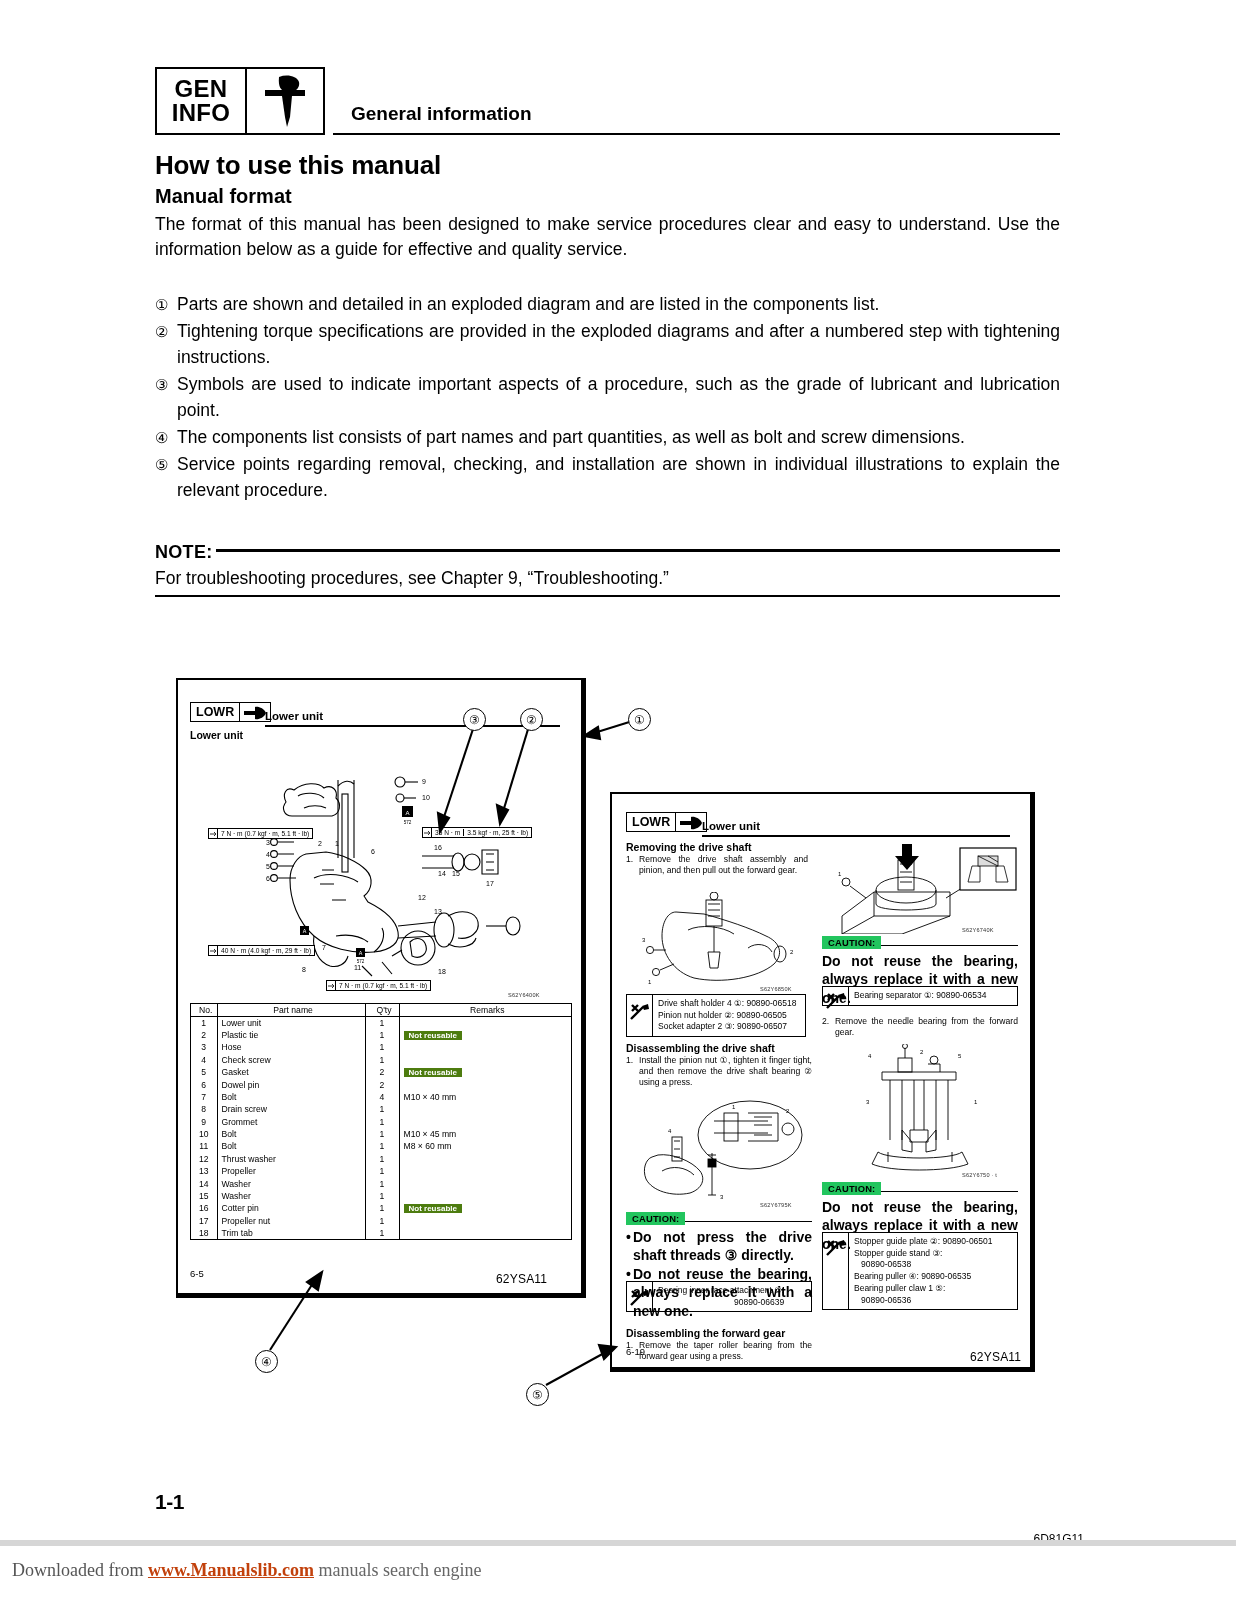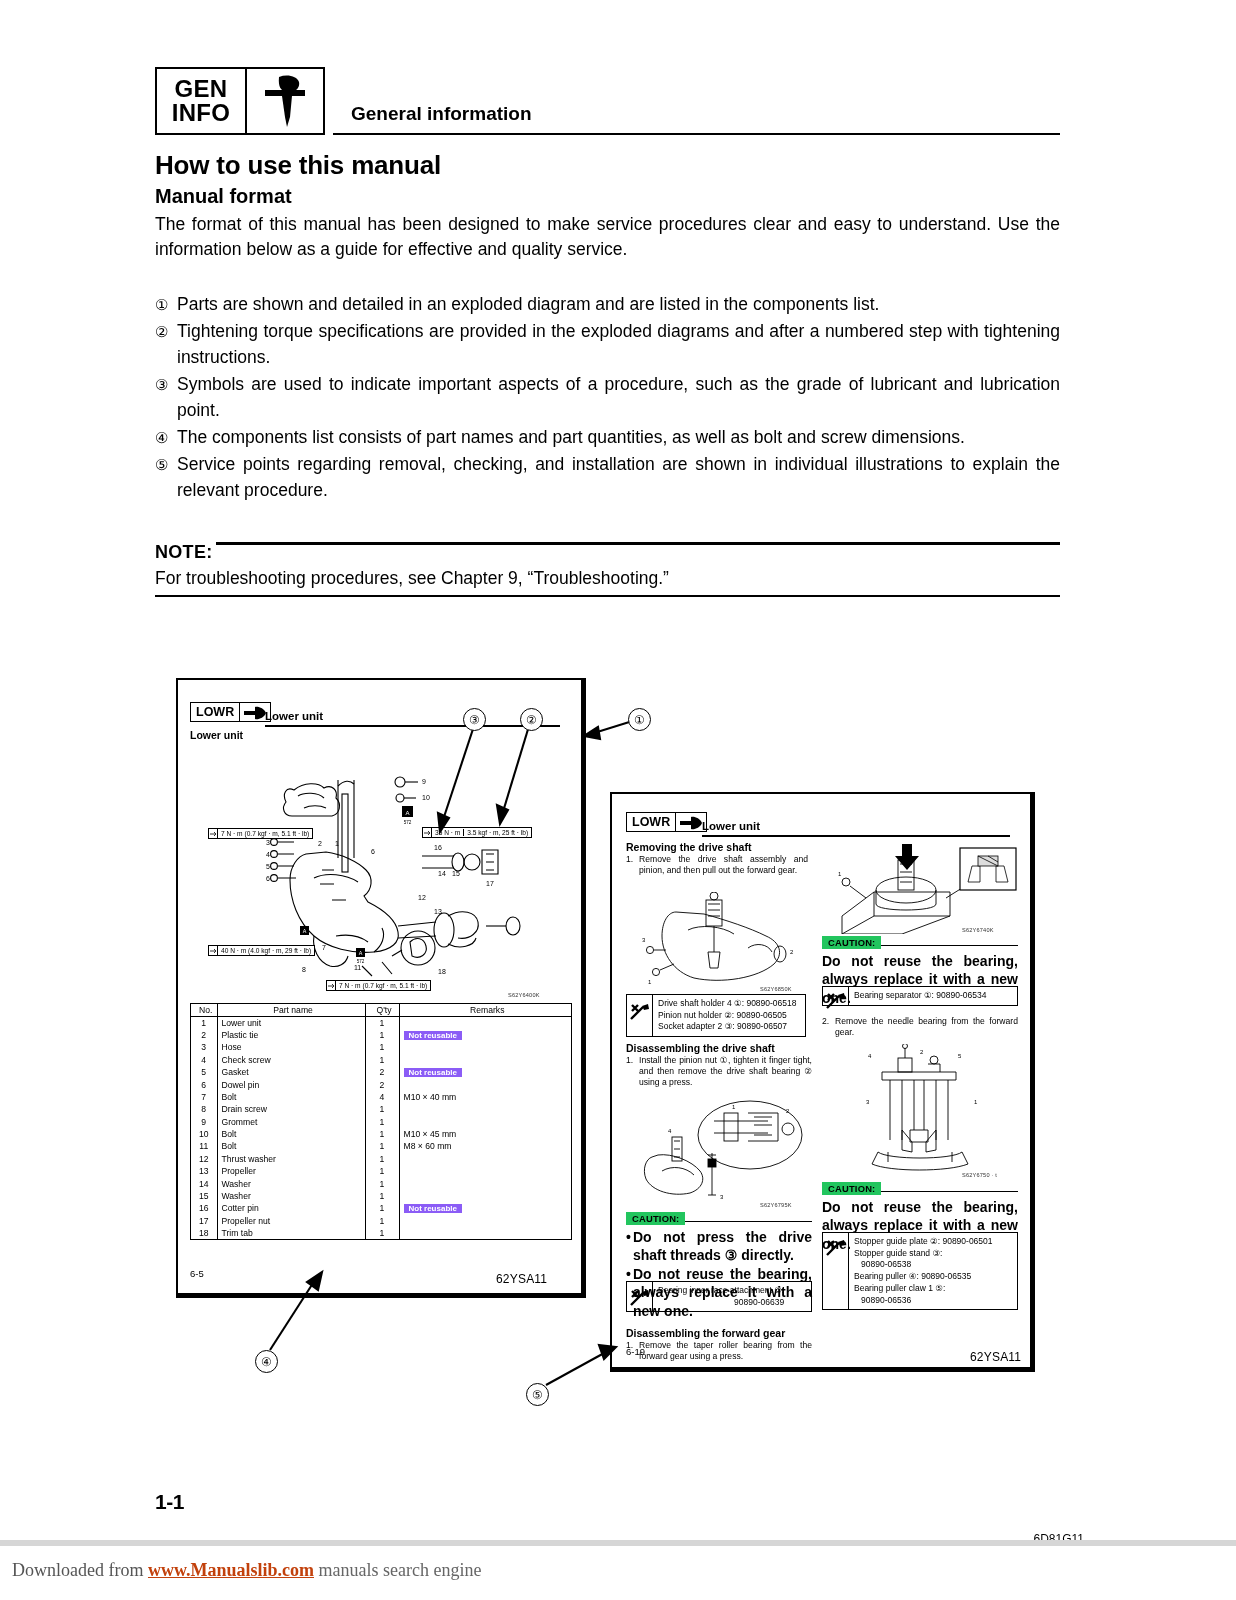--- a/index.html
+++ b/index.html
@@ -42,21 +42,21 @@
 
   .numlist { position:absolute; left:155px; top:292px; width:905px; font-size:17.5px; }
   .nl-item { display:flex; margin-bottom:2px; line-height:1.45; }
   .nl-num { width:22px; flex:0 0 22px; font-size:15px; padding-top:2px; }
   .nl-txt { flex:1; text-align:justify; }
   .nl-txt.nojust { text-align:left; }
 
   
   .note-wrap { position:absolute; left:155px; top:542px; width:905px; }
   .note-lbl { font-weight:bold; font-size:18px; letter-spacing:.3px; }
-  .note-row { display:flex; align-items:flex-start; }
+  .note-row { display:flex; align-items:center; }
   .note-rule { flex:1; height:3px; background:#000; margin-bottom:4px; margin-left:3px; }
   .note-txt { font-size:17.5px; margin-top:5px; }
   .note-bot { width:905px; height:2px; background:#000; margin-top:6px; }
 
   
   #illus { position:absolute; left:150px; top:660px; width:940px; height:770px; }
 
   
   .subpageA {
     position:absolute; left:26px; top:18px; width:410px; height:620px;
@@ -105,21 +105,21 @@
   .torq .tq-b { padding:0 3px; border-left:1px solid #000; white-space:nowrap; }
 
   
   .ptable { position:absolute; border:1.6px solid #000; border-collapse:collapse; }
   .ptable table { border-collapse:collapse; width:100%; font-size:8.6px; }
   .ptable th, .ptable td { border-left:1px solid #000; border-right:1px solid #000; padding:0 0 0 4px; height:12.4px; }
   .ptable th { border-bottom:1.2px solid #000; text-align:center; font-weight:normal; }
   .ptable td.c { text-align:center; padding-left:0; }
   .ptable tr td:first-child, .ptable tr th:first-child { border-left:none; }
   .ptable tr td:last-child, .ptable tr th:last-child { border-right:none; }
-  .nr { background:#8b5cf6; color:#fff; font-weight:bold; font-size:8px; padding:0px 5px; display:inline-block; }
+  .nr { background:#4d7c0f; color:#fff; font-weight:bold; font-size:8px; padding:0px 5px; display:inline-block; }
 
   
   .subfoot-l { position:absolute; font-size:9.5px; }
   .subfoot-r { position:absolute; font-size:12px; letter-spacing:.2px; }
   .fig-code { position:absolute; font-size:5.6px; color:#333; letter-spacing:.2px; }
 
   
   .circ {
     position:absolute; border:1.6px solid #000; border-radius:50%;
     width:23px; height:23px; display:flex; align-items:center; justify-content:center;

